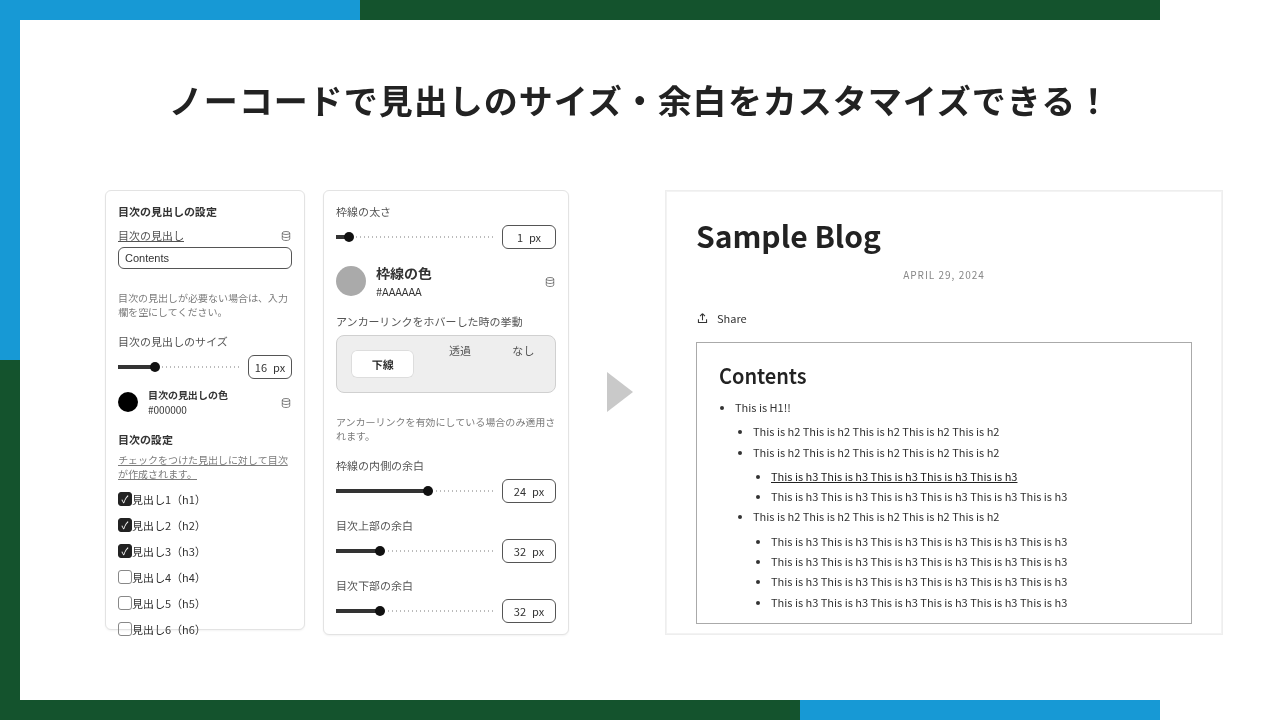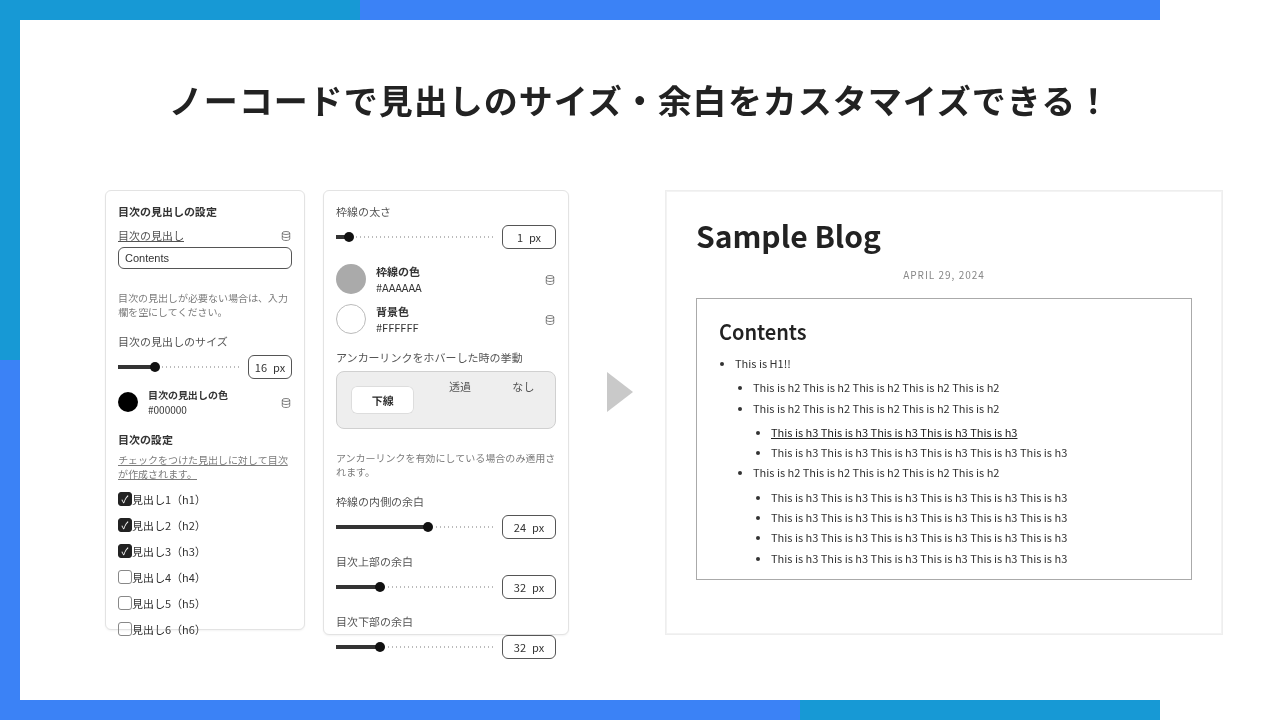--- a/index.html
+++ b/index.html
@@ -1,19 +1,19 @@
 <!DOCTYPE html>
 <html><head>
 <meta charset="utf-8">
 <style>
   * { box-sizing: border-box; margin: 0; padding: 0; }
   html, body { width: 1280px; height: 720px; overflow: hidden; font-family: -apple-system, "Hiragino Sans", "Noto Sans JP", sans-serif; }
   .frame {
     width: 1160px; height: 720px;
-    background: #3b82f6;
+    background: #14532d;
     position: relative;
   }
   .blue-l { position:absolute; left:0; top:0; width:360px; height:360px; background:#1799d5; }
   .blue-r { position:absolute; right:0; bottom:0; width:360px; height:360px; background:#1799d5; }
   .canvas { position:absolute; left:20px; top:20px; width:1240px; height:680px; background:#fff; }
   .headline {
     text-align:center; font-size:34px; font-weight:700; color:#222;
     margin-top:55px; letter-spacing:1px;
   }
   .columns { display:flex; align-items:flex-start; position:absolute; left:85px; top:170px; }
@@ -47,21 +47,21 @@
     border:1px solid #555; border-radius:6px; padding:3px 0; display:flex;
     align-items:center; justify-content:center; gap:6px; min-width:54px;
     font-size:11px; color:#333; background:#fff;
   }
   .swatch-row { display:flex; align-items:center; gap:10px; margin-top:8px; }
   .swatch { width:26px; height:26px; border-radius:50%; }
   .swatch.lg { width:30px; height:30px; }
   .swatch.black { background:#000; }
   .swatch.gray { background:#aaaaaa; }
   .swatch.white { background:#fff; border:1px solid #bbb; }
-  .swatch-label .t { font-size:11px; font-weight:700; color:#333; }
+  .swatch-label .t { font-size:14px; font-weight:700; color:#333; }
   .swatch-label .c { font-size:11px; color:#333; }
   .check-row { display:flex; align-items:center; gap:0; margin-top:10px; font-size:11px; color:#333; }
   .cb { width:14px; height:14px; border:1px solid #888; border-radius:3px; display:flex; align-items:center; justify-content:center; }
   .cb.checked { background:#222; border-color:#222; }
   .cb.checked::after { content:"✓"; color:#fff; font-size:10px; line-height:1; }
   .seg {
     display:flex; border:1px solid #d0d0d0; border-radius:8px; overflow:hidden;
     margin-top:6px; background:#eee;
   }
   .seg .opt { flex:1; text-align:center; padding:6px 0; font-size:11px; color:#555; }
@@ -183,31 +183,20 @@
           <div class="swatch-label" style="flex:1;">
             <div class="t">枠線の色</div>
             <div class="c">#AAAAAA</div>
           </div>
           <span class="dbicon"><svg viewBox="0 0 16 16">
                 <ellipse cx="8" cy="4" rx="5" ry="2"></ellipse>
                 <path d="M3 4v4c0 1.1 2.2 2 5 2s5-.9 5-2V4M3 8v4c0 1.1 2.2 2 5 2s5-.9 5-2V8"></path>
               </svg></span>
         </div>
 
-        <div class="swatch-row">
-          <div class="swatch lg white"></div>
-          <div class="swatch-label" style="flex:1;">
-            <div class="t">背景色</div>
-            <div class="c">#FFFFFF</div>
-          </div>
-          <span class="dbicon"><svg viewBox="0 0 16 16">
-                <ellipse cx="8" cy="4" rx="5" ry="2"></ellipse>
-                <path d="M3 4v4c0 1.1 2.2 2 5 2s5-.9 5-2V4M3 8v4c0 1.1 2.2 2 5 2s5-.9 5-2V8"></path>
-              </svg></span>
-        </div>
 
         <div style="margin-top:14px;">アンカーリンクをホバーした時の挙動</div>
         <div class="seg">
           <div class="opt active">下線</div>
           <div class="opt">透過</div>
           <div class="opt">なし</div>
         </div>
         <div class="help">アンカーリンクを有効にしている場合のみ適用されます。</div>
 
         <div style="margin-top:14px;">枠線の内側の余白</div>
@@ -252,20 +241,26 @@
 
       <div class="arrow">
         <svg viewBox="0 0 30 44" width="30" height="44">
             <polygon points="2,2 28,22 2,42" fill="#c9c9c9"></polygon>
           </svg>
       </div>
 
       <div class="preview">
         <div class="blog-title">Sample Blog</div>
         <div class="blog-date">APRIL 29, 2024</div>
+        <div class="share">
+          <svg viewBox="0 0 16 16">
+              <path d="M8 2v8M8 2l-3 3M8 2l3 3M3 9v4h10V9" fill="none" stroke="#333" stroke-width="1.3"></path>
+            </svg>
+          <span>Share</span>
+        </div>
         <div class="toc-box">
           <div class="toc-title">Contents</div>
           <ul>
             <li>This is H1!!</li>
             <ul>
               <li>This is h2 This is h2 This is h2 This is h2 This is h2</li>
               <li>This is h2 This is h2 This is h2 This is h2 This is h2</li>
               <ul>
                 <li><a href="#">This is h3 This is h3 This is h3 This is h3 This is h3</a></li>
                 <li>This is h3 This is h3 This is h3 This is h3 This is h3 This is h3</li>

